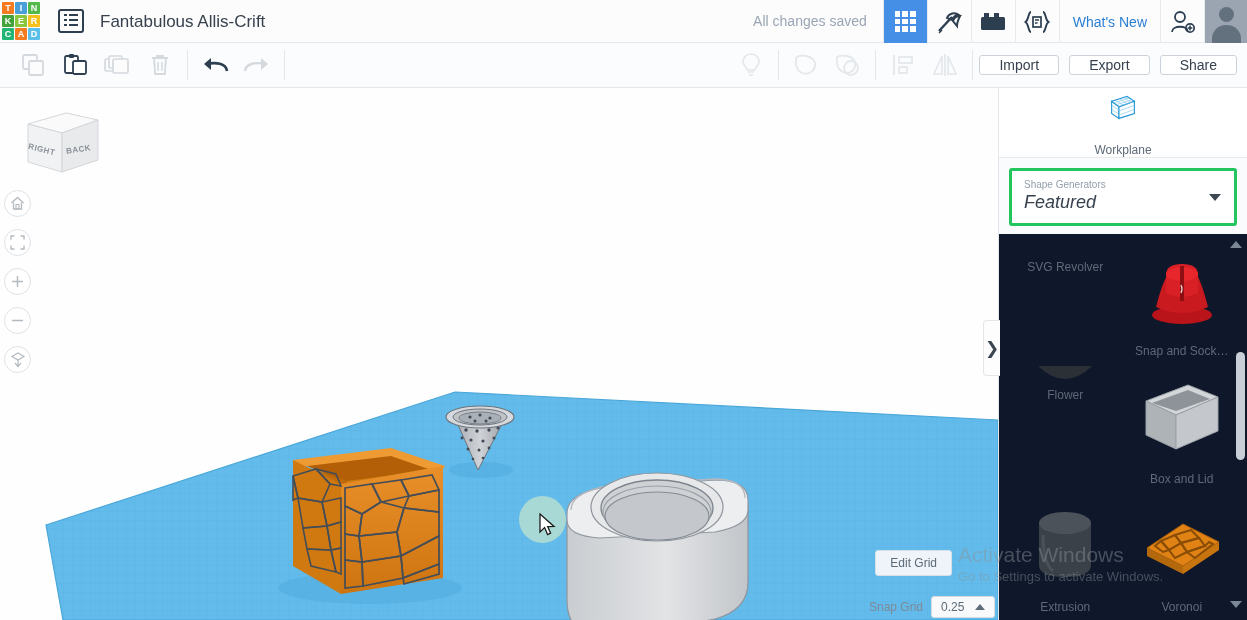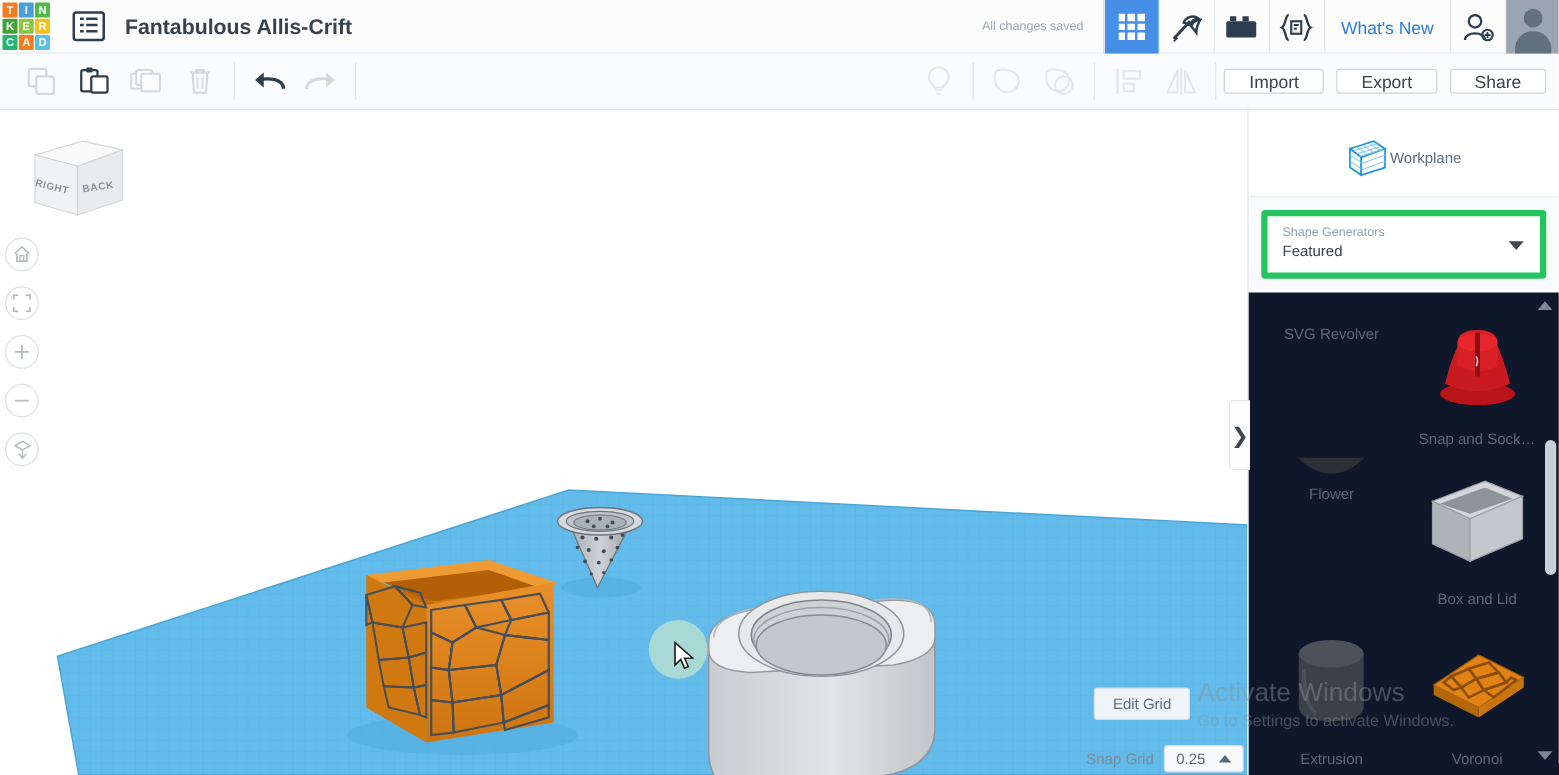--- a/index.html
+++ b/index.html
@@ -33,26 +33,26 @@
   .docs-icon i {
     position: absolute; left: 4px; height: 2px; background: #2c3e50;
   }
   .docs-icon i.d1 { top: 3px; width: 3px; }
   .docs-icon i.d2 { top: 8px; width: 3px; }
   .docs-icon i.d3 { top: 13px; width: 3px; }
   .docs-icon i.l1 { top: 3px; left: 9px; width: 9px; }
   .docs-icon i.l2 { top: 8px; left: 9px; width: 9px; }
   .docs-icon i.l3 { top: 13px; left: 9px; width: 9px; }
   .doc-title {
-    margin-left: 16px; font-size: 17px; color: #37424e; font-weight: 700;
+    margin-left: 16px; font-size: 17px; color: #37424e; font-weight: 400;
     line-height: 43px; white-space: nowrap;
   }
   .topbar-spacer { flex: 1 1 auto; }
   .saved-text {
-    font-size: 10px; color: #9aa6b4; line-height: 43px;
+    font-size: 14px; color: #9aa6b4; line-height: 43px;
     padding: 0 16px; white-space: nowrap;
   }
   .tb-btn {
     width: 44px; height: 43px; display: flex; align-items: center;
     justify-content: center; border-left: 1px solid #e7eaee; cursor: pointer;
     position: relative;
   }
   .tb-btn.active { background: #4590e6; }
   .tb-btn.wide { width: auto; padding: 15px 13px; }
   .whatsnew { font-size: 14px; color: #2b7fd4; white-space: nowrap; }
@@ -130,30 +130,30 @@
 
   
   .rpanel {
     position: absolute; top: 88px; left: 998px; width: 249px; height: 532px;
     background: #fafbfc; border-left: 1px solid #e3e6ea;
   }
   .rp-top {
     height: 70px; display: flex; border-bottom: 1px solid #e8ebee; background: #fff;
   }
   .rp-tool {
-    flex: 1; display: flex; flex-direction: row; align-items: center;
-    justify-content: center; cursor: pointer; gap: 1px; padding-top: 6px;
+    flex: 1; display: flex; flex-direction: column; align-items: center;
+    cursor: pointer; gap: 23px; padding-top: 6px;
   }
   .rp-tool .lab { font-size: 12px; color: #5d6a78; }
   .gen-box {
-    margin: 10px 10px 0; border: 5px solid #22c55e; background: #fff;
+    margin: 10px 10px 0; border: 3px solid #22c55e; background: #fff;
     border-radius: 3px; padding: 8px 12px 10px; position: relative; cursor: pointer;
   }
   .gen-box .hint { font-size: 10px; color: #93a0ad; }
-  .gen-box .val { font-size: 12px; color: #37424e; margin-top: 2px; }
+  .gen-box .val { font-size: 18px; color: #37424e; margin-top: 2px; font-style: italic; }
   .caret {
     position: absolute; right: 13px; top: 50%; margin-top: -3px;
     width: 0; height: 0; border-left: 6px solid transparent;
     border-right: 6px solid transparent; border-top: 7px solid #3d4852;
   }
   .gallery {
     position: absolute; top: 146px; left: 0; width: 249px; height: 386px;
     overflow: hidden; background: #0f172a;
   }
   .grid-shapes {

